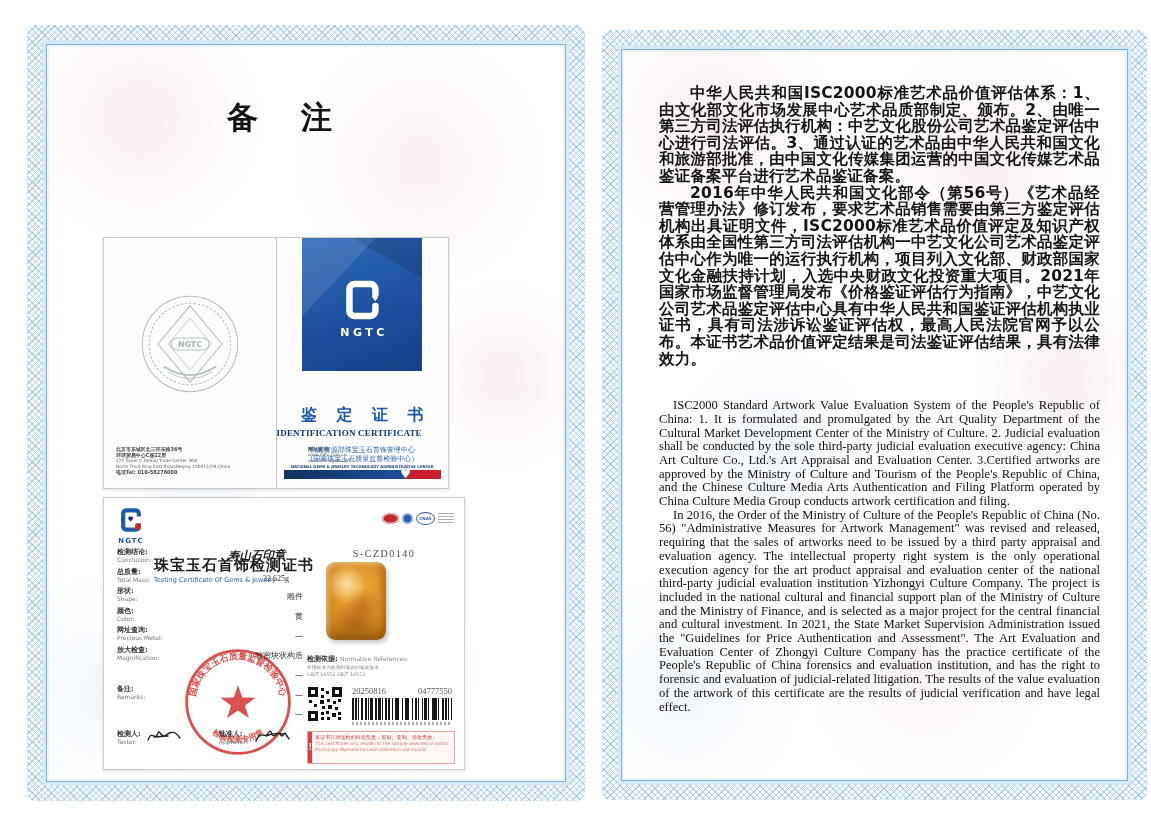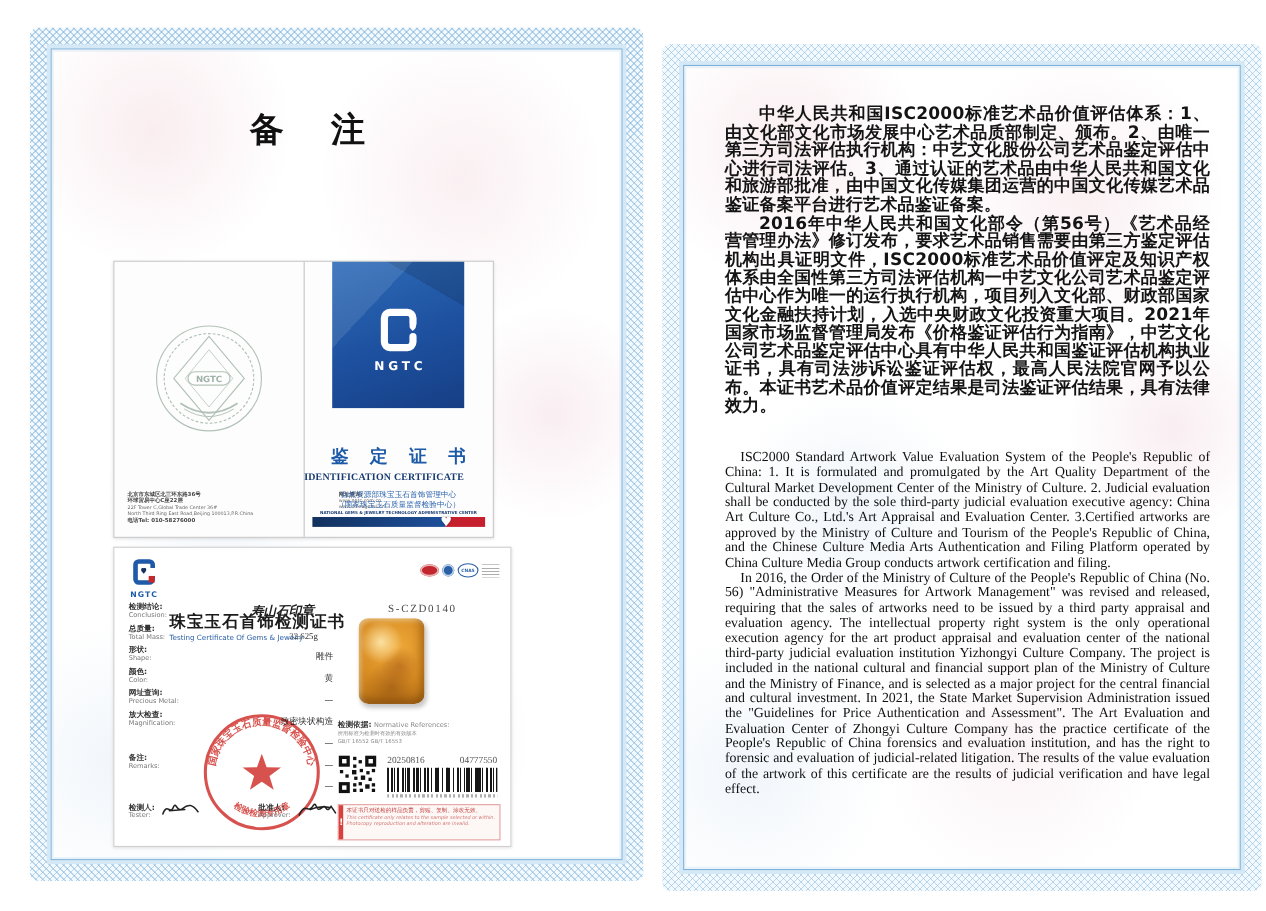--- a/index.html
+++ b/index.html
@@ -25,21 +25,21 @@
     position:absolute;inset:0;pointer-events:none;
     background:
       radial-gradient(circle at 18% 10%, rgba(236,196,206,.30), rgba(236,196,206,0) 16%),
       radial-gradient(circle at 72% 16%, rgba(233,185,198,.22), rgba(233,185,198,0) 18%),
       radial-gradient(circle at 88% 45%, rgba(226,170,188,.20), rgba(226,170,188,0) 16%),
       radial-gradient(circle at 30% 55%, rgba(186,210,234,.22), rgba(186,210,234,0) 20%),
       radial-gradient(circle at 60% 85%, rgba(233,196,206,.20), rgba(233,196,206,0) 18%),
       radial-gradient(circle at 12% 88%, rgba(186,210,234,.20), rgba(186,210,234,0) 16%);
   }
   #page-left{left:27px;top:25px;width:558px;height:776px;}
-  #page-right{left:602px;top:40px;width:545px;height:770px;}
+  #page-right{left:602px;top:30px;width:545px;height:770px;}
 
   
   .remark-title{position:absolute;left:0;top:72px;width:505px;text-align:center;}
   .remark-title .cn{font-size:31px;font-weight:700;color:#111;letter-spacing:16px;text-indent:16px;}
   .remark-title .en{font-size:17px;font-weight:700;color:#111;margin-top:2px;letter-spacing:.3px;}
 
   
   .cert1{position:absolute;left:76px;top:212px;width:344px;height:250px;background:#fdfdfd;
          border:1px solid #c9c9c9;box-shadow:0 1px 3px rgba(0,0,0,.12);display:flex;}
   .cert1 .panel{position:relative;flex:1;}
@@ -91,21 +91,21 @@
       color:#4a4a4a;font-size:10px;letter-spacing:1.5px;font-family:"Liberation Serif",serif;}
   .fields{position:absolute;left:13px;top:48px;width:186px;}
   .f-row{display:flex;justify-content:space-between;align-items:flex-end;margin-bottom:4.5px;min-height:15px;}
   .f-label .cn{font-size:7px;font-weight:700;color:#333;line-height:8px;}
   .f-label .en{font-size:6px;color:#777;line-height:7px;}
   .f-val{font-size:8px;color:#333;text-align:right;padding-top:2px;}
   .f-row.conclusion .f-val{font-family:"Liberation Serif",serif;font-style:italic;font-weight:700;
       font-size:11.5px;color:#222;transform:rotate(-1deg);padding-right:18px;}
   .f-row.mass .f-val{font-family:"Liberation Serif",serif;padding-right:14px;}
   .stamp{position:absolute;left:78px;top:148px;opacity:.88;mix-blend-mode:multiply;}
-  .sign-row{position:absolute;bottom:24px;left:13px;display:flex;gap:52px;}
+  .sign-row{position:absolute;bottom:24px;left:13px;display:flex;gap:36px;}
   .sign-item{display:flex;align-items:flex-end;gap:4px;}
   .stone{position:absolute;left:222px;top:64px;width:60px;height:78px;border-radius:9px;
      background:
        radial-gradient(circle at 34% 28%, rgba(255,236,180,.85), rgba(255,236,180,0) 28%),
        radial-gradient(circle at 62% 55%, rgba(170,90,20,.55), rgba(170,90,20,0) 30%),
        radial-gradient(circle at 50% 80%, rgba(120,60,10,.45), rgba(120,60,10,0) 35%),
        radial-gradient(circle at 55% 35%, #efab3c 0%, #d98c22 55%, #b06c14 100%);
      box-shadow:2px 3px 4px rgba(0,0,0,.22), inset -3px -4px 8px rgba(90,45,0,.45), inset 2px 2px 5px rgba(255,240,200,.6);}
   .refs{position:absolute;left:203px;top:156px;width:150px;}
   .refs .lbl{font-size:7px;color:#333;}

